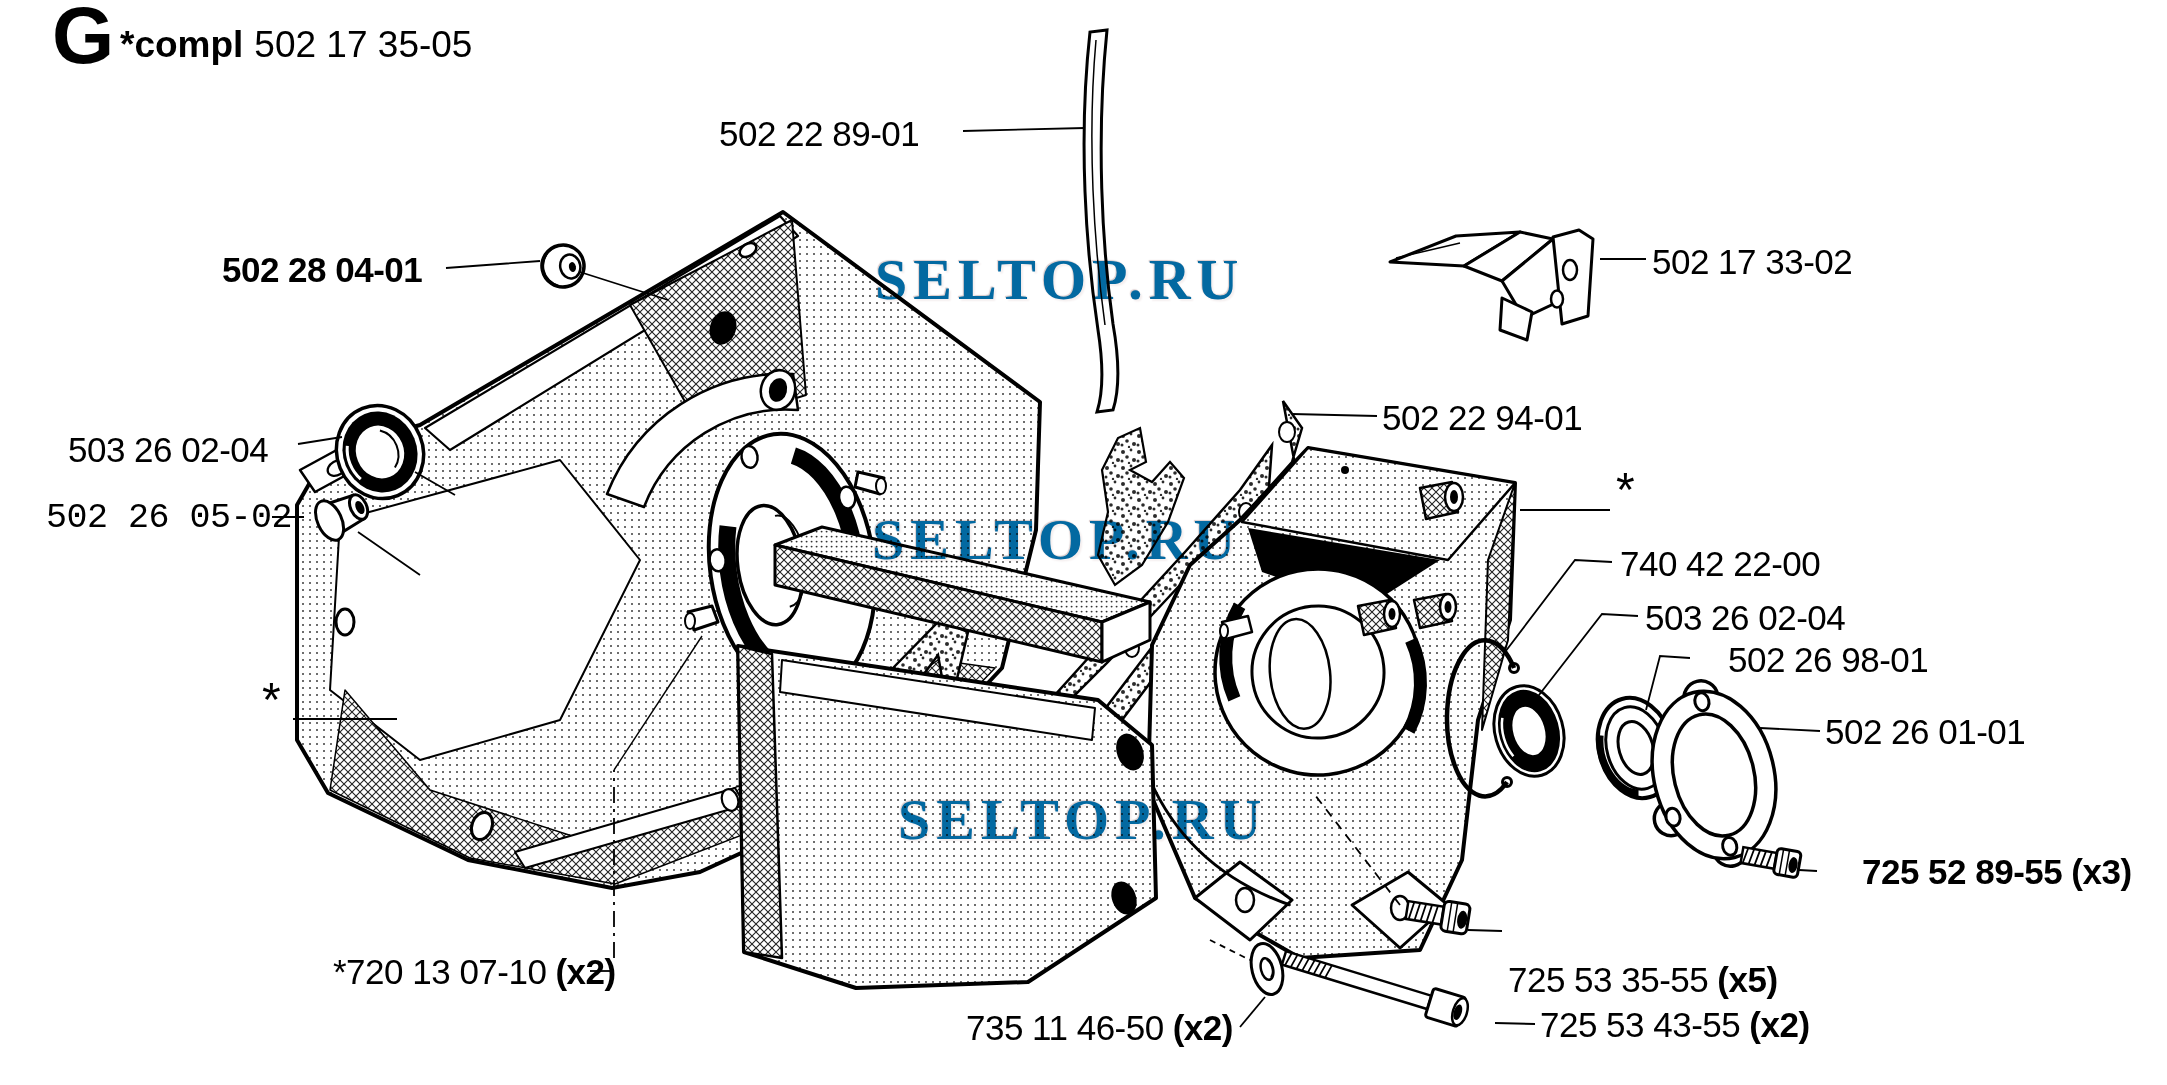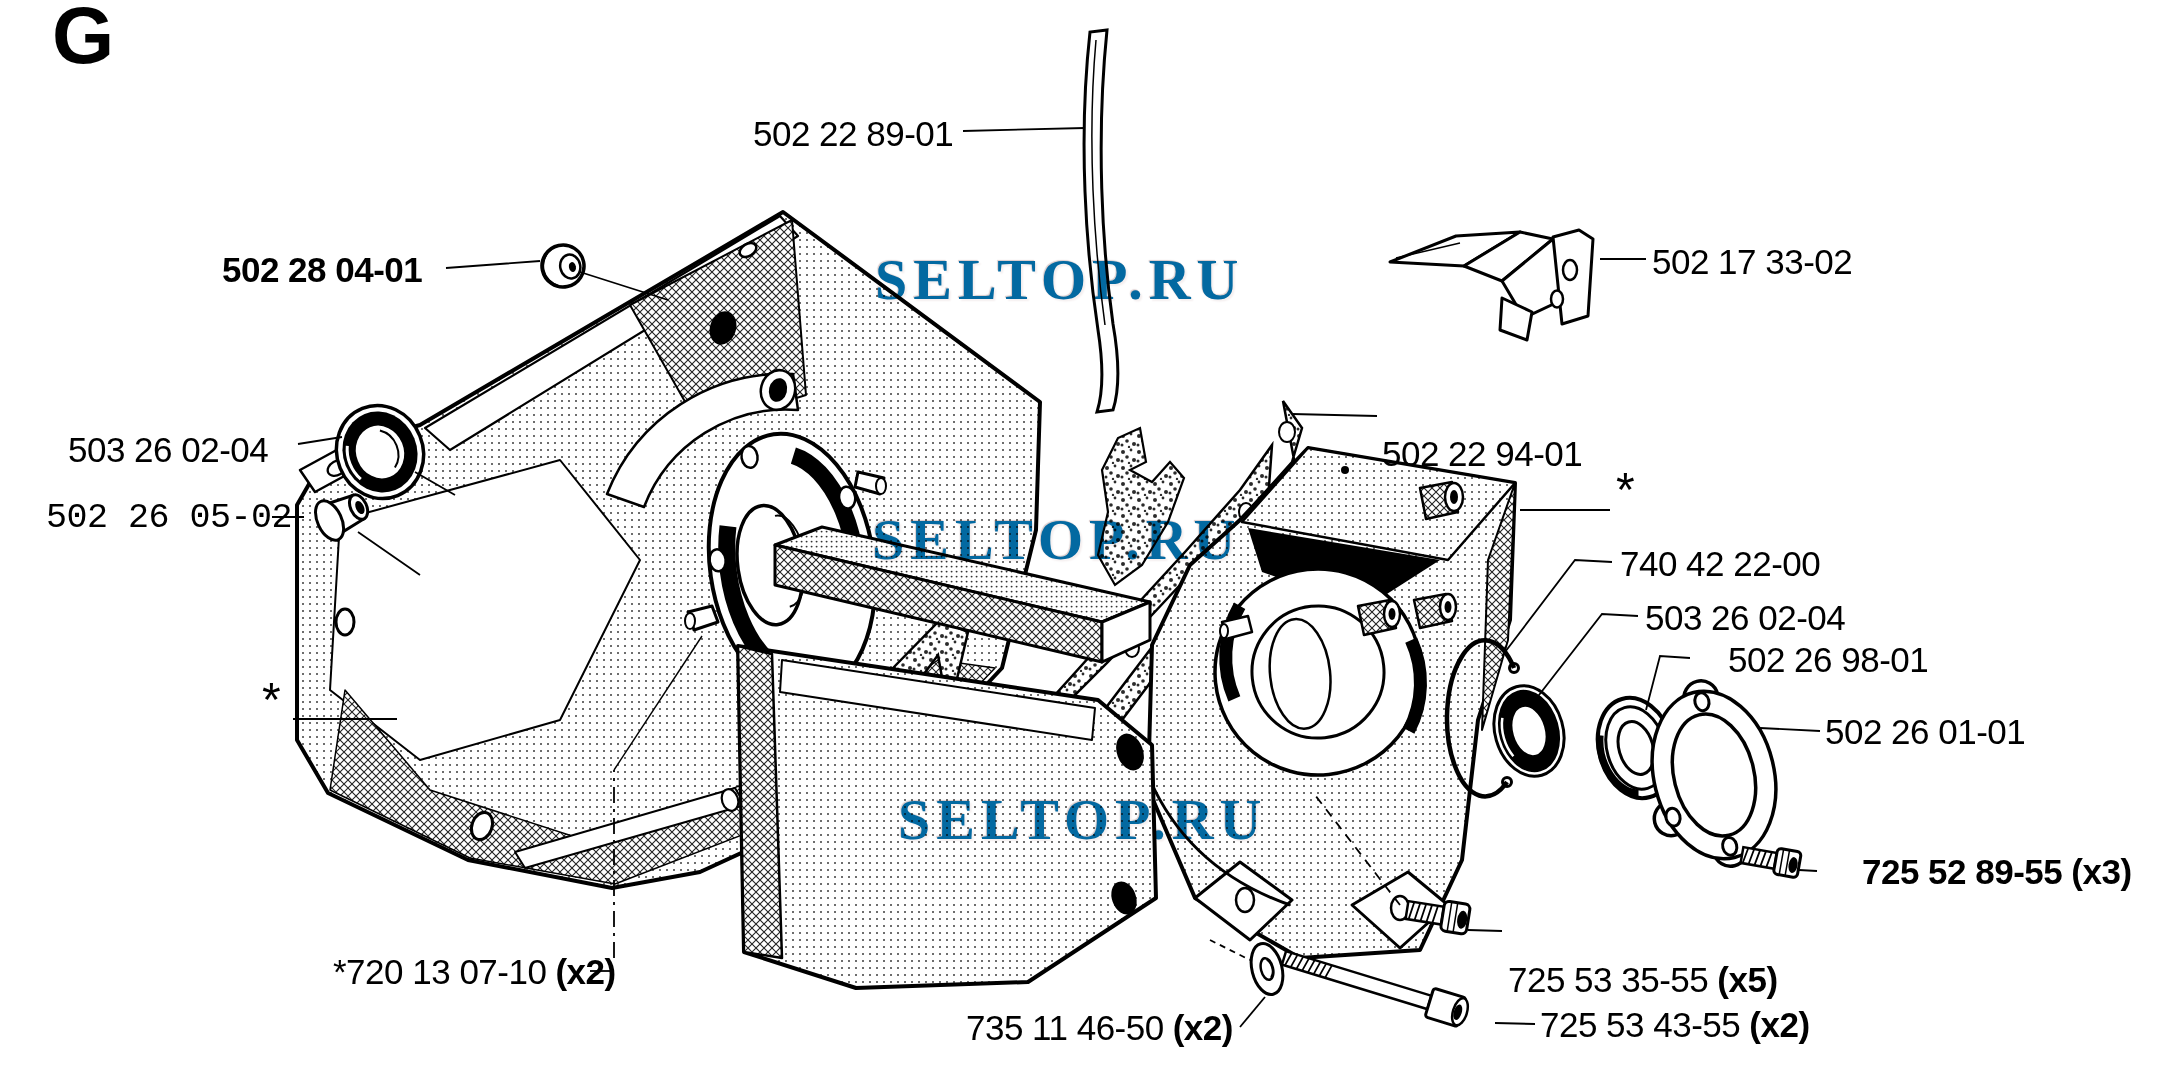--- a/index.html
+++ b/index.html
@@ -278,27 +278,30 @@
       <path d="M1210,940 L1250,960" stroke-dasharray="6 5"></path>
       <path d="M1535,1024 L1495,1023"></path>
     </g>
   </svg>
 
   <div class="wm" style="left:875px;top:246px;">SELTOP.RU</div>
   <div class="wm" style="left:872px;top:506px;">SELTOP.RU</div>
   <div class="wm" style="left:898px;top:786px;">SELTOP.RU</div>
 
   <div class="hdr-g">G</div>
-
-  <div class="lbl" style="left:753px;top:110px;"><span>502 22 89-01</span></div>
+  <div class="hdr-compl">
+    <span class="b">*compl</span><span class="num">502 17 35-05</span>
+  </div>
+
+  <div class="lbl" style="left:719px;top:110px;"><span>502 22 89-01</span></div>
   <div class="lbl b" style="left:222px;top:246px;"><span>502 28 04-01</span></div>
   <div class="lbl" style="left:1652px;top:238px;"><span>502 17 33-02</span></div>
   <div class="lbl" style="left:68px;top:426px;"><span>503 26 02-04</span></div>
   <div class="lbl" style="left:46px;top:494px;font-family:Liberation Mono, monospace;"><span>502 26 05-02</span></div>
-  <div class="lbl" style="left:1382px;top:394px;margin-top:36px;"><span>502 22 94-01</span></div>
+  <div class="lbl" style="left:1382px;top:394px;"><span>502 22 94-01</span></div>
   <div class="lbl ast" style="left:262px;top:672px;"><span>*</span></div>
   <div class="lbl ast" style="left:1616px;top:462px;"><span>*</span></div>
   <div class="lbl" style="left:1620px;top:540px;"><span>740 42 22-00</span></div>
   <div class="lbl" style="left:1645px;top:594px;"><span>503 26 02-04</span></div>
   <div class="lbl" style="left:1697px;top:636px;margin-left:31px;"><span>502 26 98-01</span></div>
   <div class="lbl" style="left:1825px;top:708px;"><span>502 26 01-01</span></div>
   <div class="lbl b" style="left:1822px;top:848px;margin-left:40px;"><span>725 52 89-55</span><span class="qty">(x3)</span></div>
   <div class="lbl" style="left:1508px;top:956px;"><span>725 53 35-55</span><span class="qty">(x5)</span></div>
   <div class="lbl" style="left:333px;top:948px;"><span>*720 13 07-10</span><span class="qty">(x2)</span></div>
   <div class="lbl" style="left:966px;top:1004px;"><span>735 11 46-50</span><span class="qty">(x2)</span></div>

